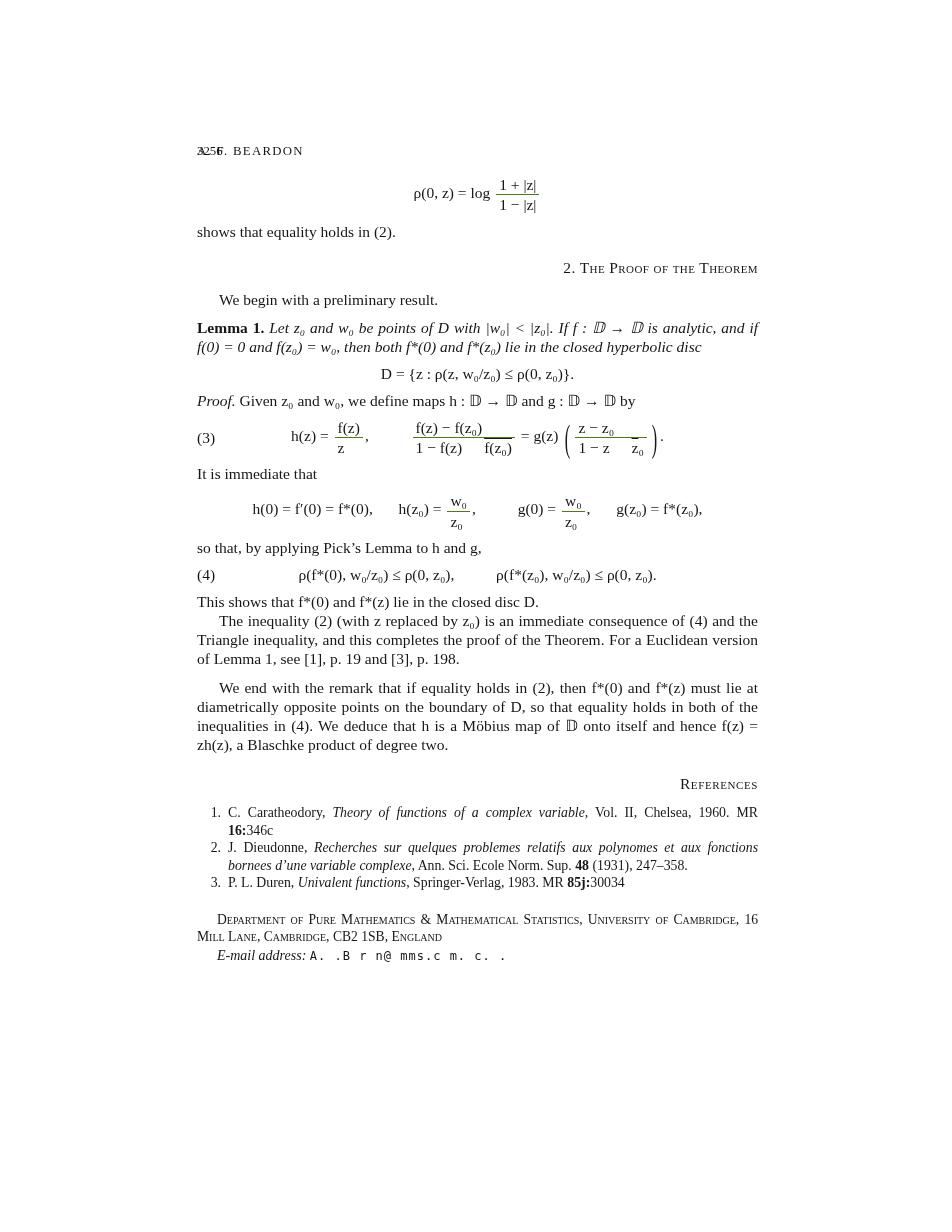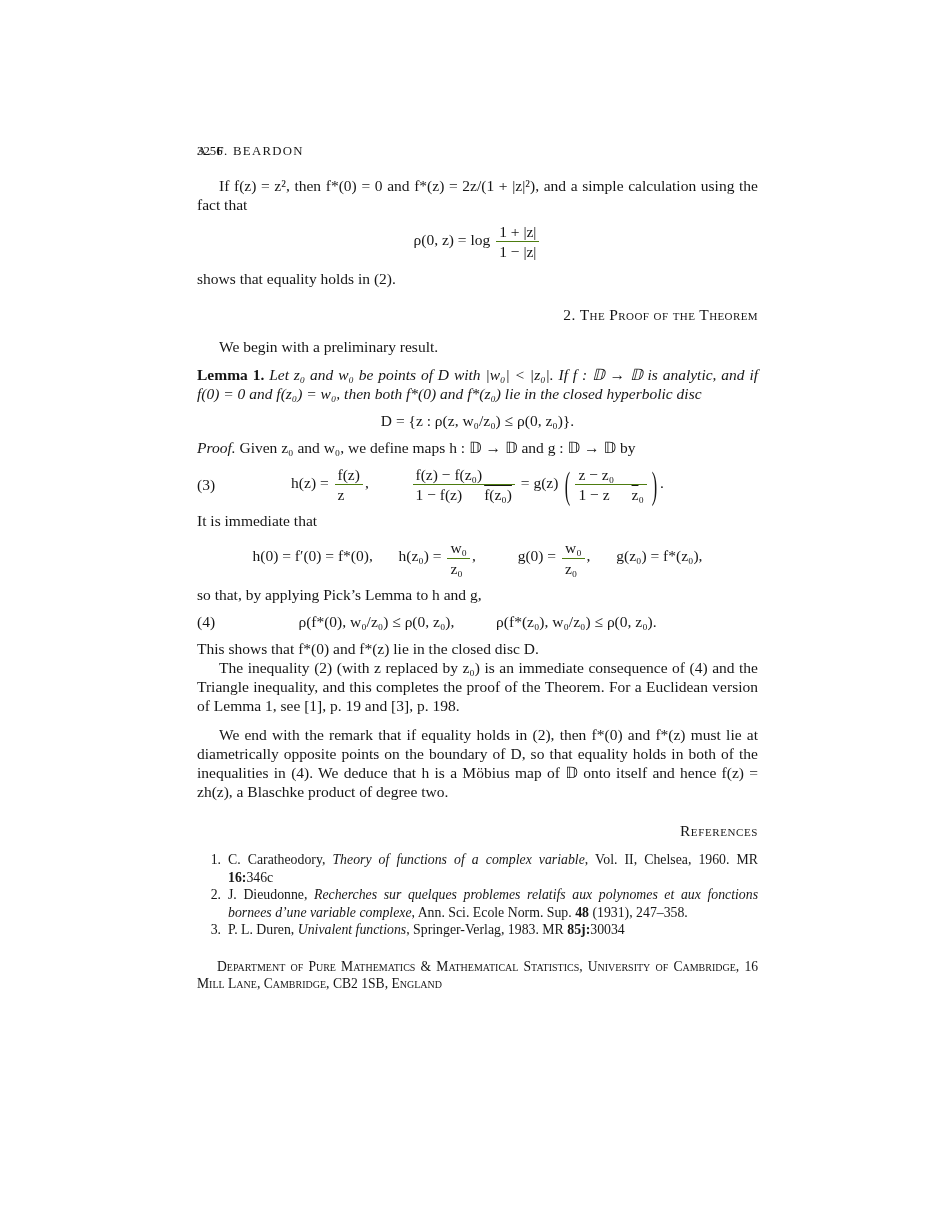--- a/index.html
+++ b/index.html
@@ -49,21 +49,20 @@
 <body>
 
 <div class="page">
   <div class="content">
 
     <div class="header">
       <span class="page-num">3256</span>
       <span class="running-head">A. F. BEARDON</span>
     </div>
 
-    <p class="indent">If f(z) = z², then f*(0) = 0 and f*(z) = 2z/(1 + |z|²), and a simple calculation using the fact that</p>
 
     <div class="disp">
       <span>ρ(0, z) = log</span>
       <span class="frac">
         <span class="fnum">1 + |z|</span>
         <span class="fden">1 − |z|</span>
       </span>
     </div>
 
     <p>shows that equality holds in (2).</p>
@@ -142,15 +141,16 @@
         <span class="ref-body"><span>J. Dieudonne, </span><i>Recherches sur quelques problemes relatifs aux polynomes et aux fonctions bornees d’une variable complexe</i><span>, Ann. Sci. Ecole Norm. Sup. </span><b>48</b><span> (1931), 247–358.</span></span>
       </div>
       <div class="ref">
         <span class="ref-num">3.</span>
         <span class="ref-body"><span>P. L. Duren, </span><i>Univalent functions</i><span>, Springer-Verlag, 1983. MR </span><b>85j:</b><span>30034</span></span>
       </div>
     </div>
 
     <p class="affil sc">Department of Pure Mathematics &amp; Mathematical Statistics, University of Cambridge, 16 Mill Lane, Cambridge, CB2 1SB, England</p>
 
+    <p class="email-line"><span class="email-label">E-mail address:</span><span> </span><span class="email-val">A. .B  r  n@  mms.c m. c. .</span></p>
 
   </div>
 </div>
 
 </body></html>

